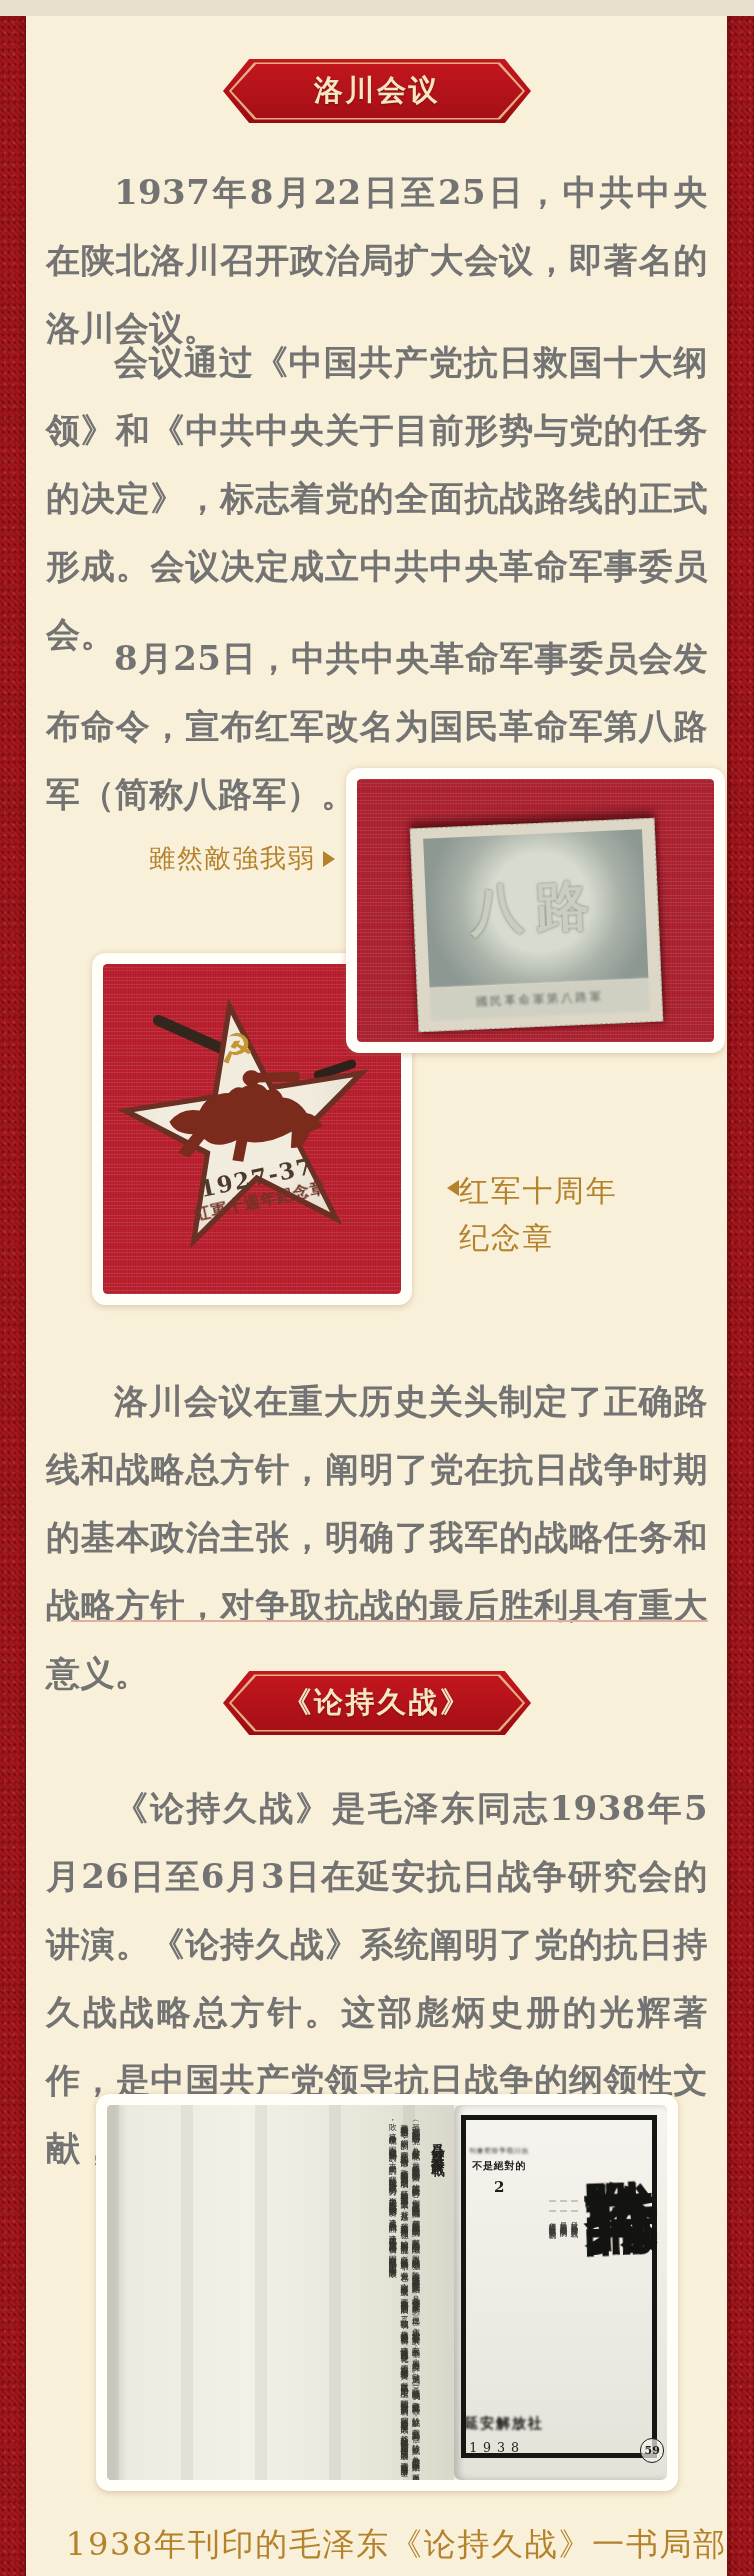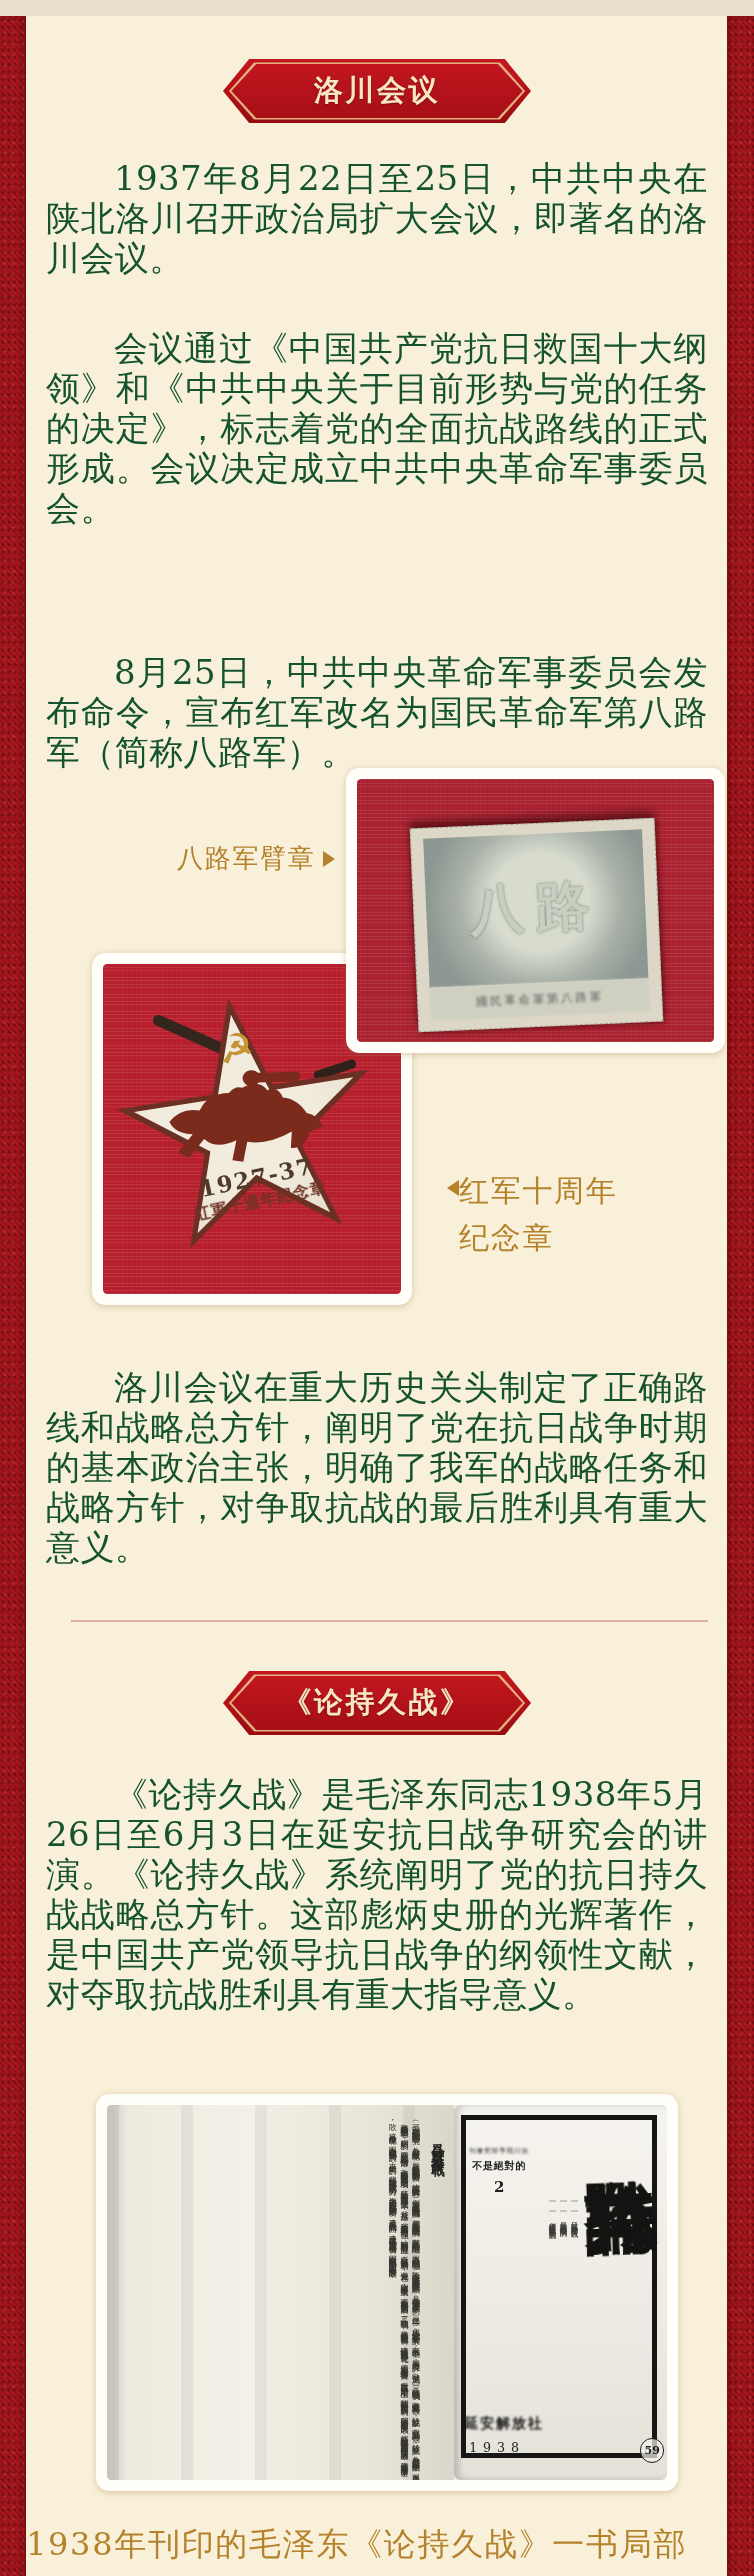--- a/index.html
+++ b/index.html
@@ -31,42 +31,42 @@
   .bn-label{
     position:absolute;inset:0;display:flex;align-items:center;justify-content:center;
     color:#f7e6c3;font-size:29px;font-weight:bold;letter-spacing:2.5px;
     font-family:"DejaVu Sans","Liberation Sans",sans-serif;
     text-shadow:0 0.8px 1.7px rgba(70,5,5,.5);
   }
 
   
   .para{
     position:absolute;left:46px;width:662px;
-    color:#14532d;font-size:34px;line-height:40px;font-weight:normal;
+    color:#737373;font-size:34px;line-height:68px;font-weight:bold;
     text-align:justify;text-indent:2em;letter-spacing:0.4px;
   }
 
   
   .goldtext{color:#b5822c;}
   .label-armband{
     position:absolute;left:67px;top:825px;width:268px;
     display:flex;align-items:center;justify-content:flex-end;gap:7.5px;
     font-size:26px;letter-spacing:1.7px;
   }
   .tri-right{width:0;height:0;border-left:12.6px solid #b5822c;border-top:8.4px solid transparent;border-bottom:8.4px solid transparent;}
   .tri-left{width:0;height:0;border-right:12.6px solid #b5822c;border-top:8.4px solid transparent;border-bottom:8.4px solid transparent;}
   .label-badge{
     position:absolute;left:447px;top:1151px;
     display:flex;align-items:flex-start;font-size:30px;letter-spacing:1.7px;
   }
   .label-badge .lines{display:flex;flex-direction:column;line-height:47px;}
   .label-badge .tri-left{margin-top:13.4px;}
 
   .caption{
-    position:absolute;left:26px;top:2507px;width:701px;text-align:left;
+    position:absolute;left:26px;top:2507px;width:701px;text-align:right;
     font-size:32px;letter-spacing:1.7px;font-weight:500;
   }
 
   
   .photo-card{
     position:absolute;background:#fffef8;border-radius:13.4px;padding:11px;
     box-shadow:0 1.7px 6.7px rgba(150,110,60,.3);box-sizing:border-box;
   }
   .photo{position:relative;width:100%;height:100%;border-radius:4.2px;overflow:hidden;}
   .fabric{
@@ -194,35 +194,35 @@
 
   <div class="banner" style="top:43px;">
     <div class="bn bn-outer"></div>
     <div class="bn bn-gold"></div>
     <div class="bn bn-core"></div>
     <div class="bn-label">洛川会议</div>
   </div>
 
   <div class="para" style="top:142px;">1937年8月22日至25日，中共中央在陕北洛川召开政治局扩大会议，即著名的洛川会议。</div>
   <div class="para" style="top:312px;">会议通过《中国共产党抗日救国十大纲领》和《中共中央关于目前形势与党的任务的决定》，标志着党的全面抗战路线的正式形成。会议决定成立中共中央革命军事委员会。</div>
-  <div class="para" style="top:636px;">8月25日，中共中央革命军事委员会发布命令，宣布红军改名为国民革命军第八路军（简称八路军）。</div>
+  <div class="para" style="top:608px;">8月25日，中共中央革命军事委员会发布命令，宣布红军改名为国民革命军第八路军（简称八路军）。</div>
 
   <div class="photo-card card-armband">
     <div class="photo fabric">
       <div class="patch">
         <div class="patch-core">
           <span class="patch-chars">八路</span>
         </div>
         <div class="patch-bottom">國民革命軍第八路軍</div>
       </div>
     </div>
   </div>
 
   <div class="label-armband goldtext">
-    <span>八路军臂章</span>
+    <span>雖然敵強我弱</span>
     <span class="tri-right"></span>
   </div>
 
   <div class="photo-card card-badge">
     <div class="photo fabric" style="background-color:#bd2130;">
       <div class="pin-bar"></div>
       <div class="pin-hook"></div>
       <div class="star-wrap">
         <div class="star star-outer"></div>
         <div class="star star-inner"></div>

